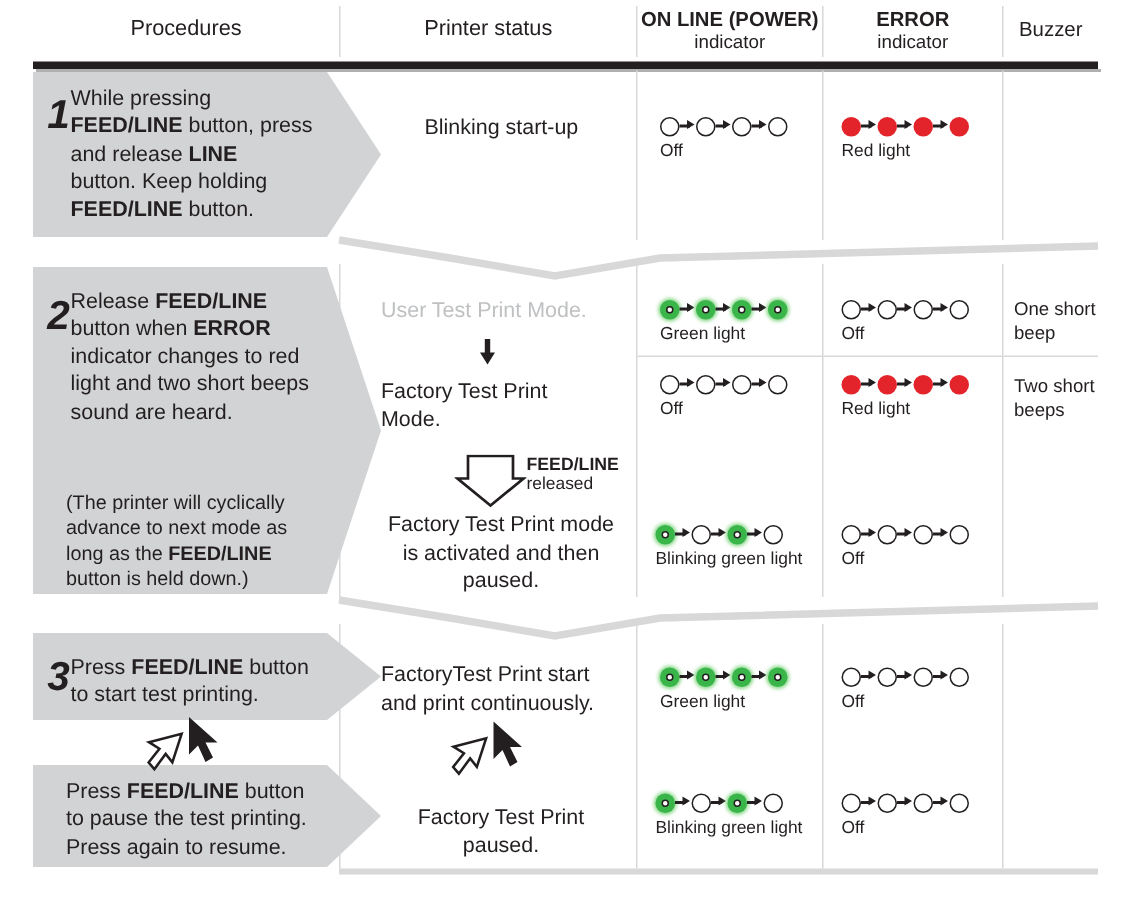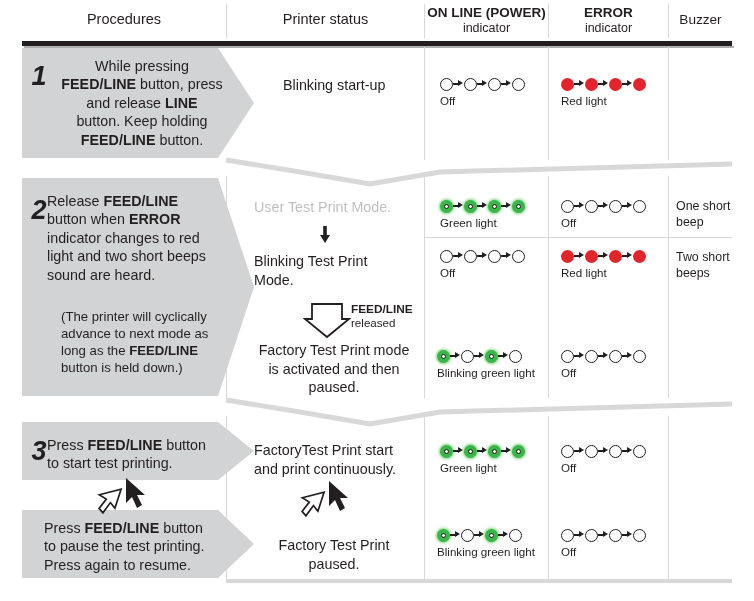--- a/index.html
+++ b/index.html
@@ -112,21 +112,21 @@
   <div class="vrule" style="left:668px;top:176px;height:222px;"></div>
 
   <div class="vrule" style="left:226px;top:416px;height:163px;"></div>
   <div class="vrule" style="left:424px;top:416px;height:163px;"></div>
   <div class="vrule" style="left:548px;top:416px;height:163px;"></div>
   <div class="vrule" style="left:668px;top:416px;height:163px;"></div>
 
   <div class="gblock" style="left:22px;top:48px;width:232px;height:110px;
               clip-path:polygon(0 0, 196px 0, 232px 55px, 196px 110px, 0 110px);"></div>
   <div class="stepnum" style="left:25px;top:61px;width:28px;text-align:center;">1</div>
-  <div class="ptext" style="left:47px;top:57px;width:190px;text-align:center;">While pressing<br><b>FEED/LINE</b> button, press<br>and release <b>LINE</b><br>button. Keep holding<br><b>FEED/LINE</b> button.</div>
+  <div class="ptext" style="left:47px;top:57px;width:190px;">While pressing<br><b>FEED/LINE</b> button, press<br>and release <b>LINE</b><br>button. Keep holding<br><b>FEED/LINE</b> button.</div>
 
   <div class="stext" style="left:283px;top:76px;width:140px;">Blinking start-up</div>
 
   <div class="ind" style="left:440px;top:76px;">
     <div class="lamprow">
       <span class="lamp off"></span>
         <span class="arw"></span>
       <span class="lamp off"></span>
         <span class="arw"></span>
       <span class="lamp off"></span>
@@ -152,29 +152,29 @@
   <div class="bz" style="left:676px;top:76px;width:60px;"></div>
 
   <svg class="sep" width="754" height="601" style="pointer-events:none;">
     <polyline points="226,160 300,172 370,184 440,172 732,164" fill="none" stroke="#d8d8d8" stroke-width="5"></polyline>
   </svg>
 
   <div class="gblock" style="left:22px;top:178px;width:232px;height:218px;
               clip-path:polygon(0 0, 196px 0, 232px 109px, 196px 218px, 0 218px);"></div>
   <div class="stepnum" style="left:25px;top:195px;width:28px;text-align:center;">2</div>
   <div class="ptext" style="left:47px;top:192px;width:195px;">Release <b>FEED/LINE</b><br>button when <b>ERROR</b><br>indicator changes to red<br>light and two short beeps<br>sound are heard.</div>
-  <div class="ptext" style="left:44px;top:308px;width:195px;font-size:13.2px;margin-left:17px;">(The printer will cyclically<br>advance to next mode as<br>long as the <b>FEED/LINE</b><br>button is held down.)</div>
+  <div class="ptext" style="left:44px;top:326px;width:195px;font-size:13.2px;">(The printer will cyclically<br>advance to next mode as<br>long as the <b>FEED/LINE</b><br>button is held down.)</div>
 
   <div class="stext gray" style="left:254px;top:198px;width:170px;">User Test Print Mode.</div>
 
   <svg class="cursor" style="left:318px;top:226px;" width="14" height="18">
     <polygon points="5.2,0 8.8,0 8.8,9 12,9 7,17 2,9 5.2,9" fill="#231f20"></polygon>
   </svg>
 
-  <div class="stext" style="left:254px;top:252px;width:150px;">Blinking Test Print Mode.</div>
+  <div class="stext" style="left:254px;top:252px;width:150px;">Factory Test Print Mode.</div>
 
   <svg class="farrow" style="left:303px;top:303px;" width="48" height="36">
     <polygon points="9,1 39,1 39,16 46,16 24,34 2,16 9,16" fill="#ffffff" stroke="#231f20" stroke-width="1.8" stroke-linejoin="miter"></polygon>
   </svg>
   <div class="flabel" style="left:351px;top:302px;width:80px;">
     <div class="b">FEED/LINE</div>
     <div>released</div>
   </div>
 
   <div class="stext" style="left:254px;top:341px;width:160px;text-align:center;">Factory Test Print mode is activated and then paused.</div>

